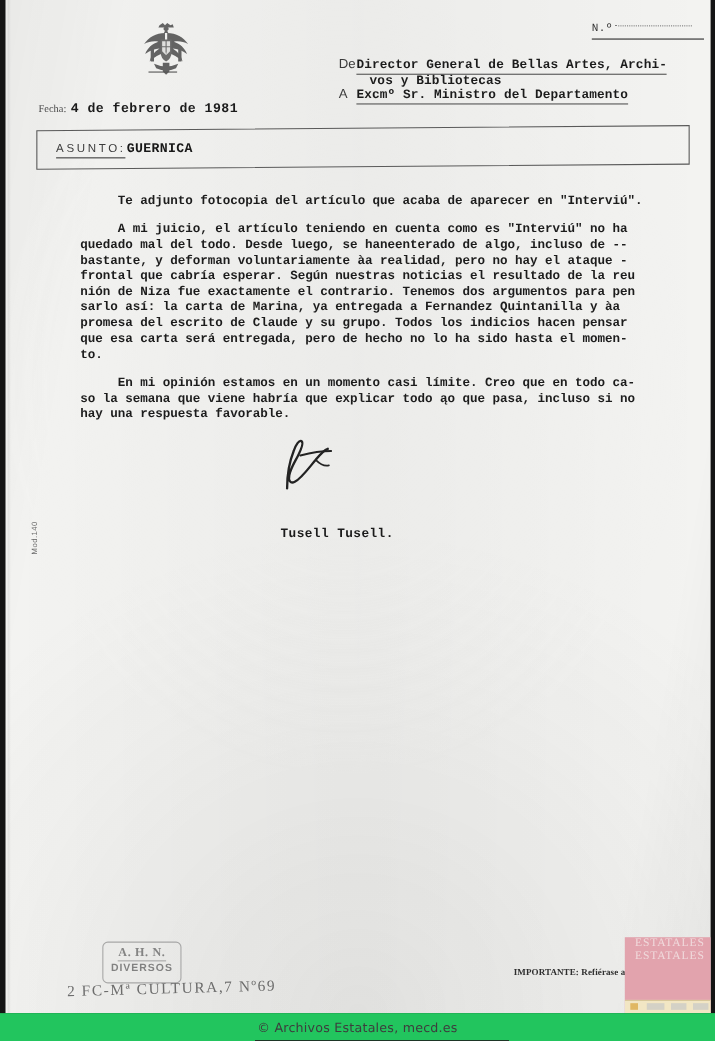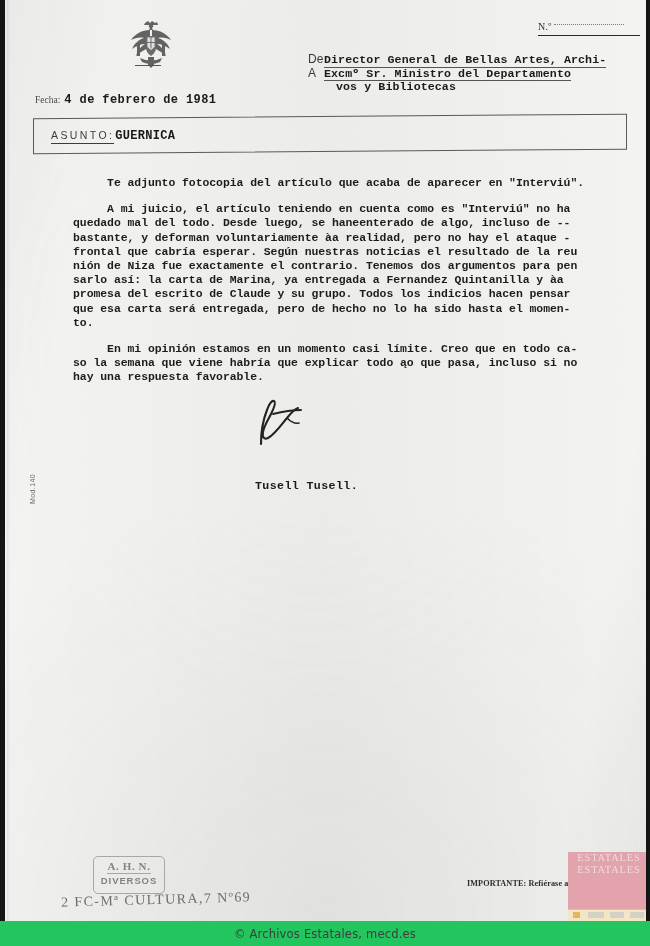--- a/index.html
+++ b/index.html
@@ -71,21 +71,21 @@
 
   .layer { position: absolute; z-index: 4; }
 
   
   #no-field {
     left: 533px;
     top: 14px;
     width: 102px;
   }
   #no-field .no-label {
-    font-family: Liberation Serif, serif;
+    font-family: Liberation Mono, monospace;
     font-size: 10px;
     color: #333;
     letter-spacing: .3px;
     display: inline-block;
     vertical-align: bottom;
   }
   #no-field .no-dots {
     display: inline-block;
     width: 70px;
     border-bottom: 1px dotted #7c7c7c;
@@ -450,25 +450,25 @@
     </div>
 
     <div class="layer" id="fecha">
       <span class="f-label">Fecha:</span><span class="f-value">4 de febrero de 1981</span>
     </div>
 
     <div class="layer" id="recipients">
       <div class="rcp-row">
         <span class="rcp-key k-de">De</span><span class="rcp-val">Director General de Bellas Artes, Archi-</span>
       </div>
+      <div class="rcp-row rcp-cont">
+        <span class="rcp-val no-rule">vos y Bibliotecas</span>
+      </div>
       <div class="rcp-row">
         <span class="rcp-key k-a">A</span><span class="rcp-val">Excmº Sr. Ministro del Departamento</span>
-      </div>
-      <div class="rcp-row rcp-cont">
-        <span class="rcp-val no-rule">vos y Bibliotecas</span>
       </div>
     </div>
 
     <div class="layer" id="asunto-box"></div>
     <div class="layer" id="asunto-inner">
       <span class="as-label">ASUNTO:</span><span class="as-value">GUERNICA</span>
     </div>
 
     <div class="layer" id="mod">
       <span>Mod.140</span>

